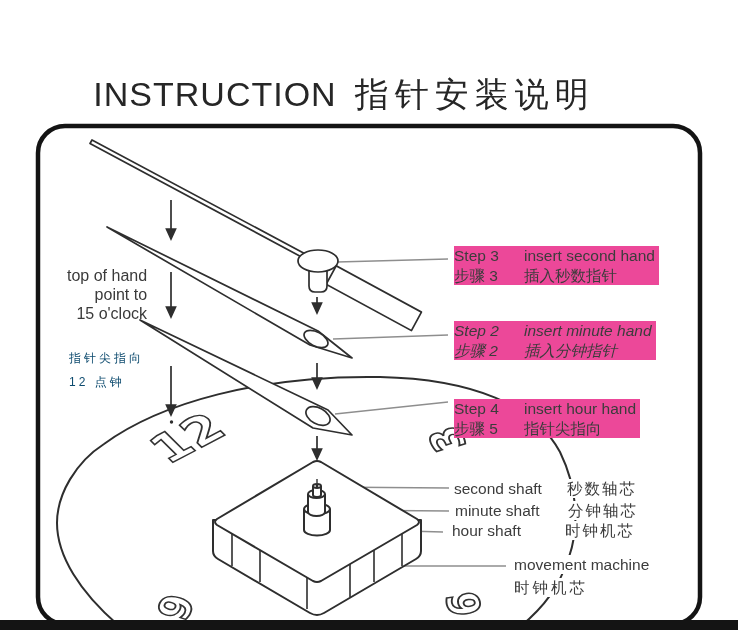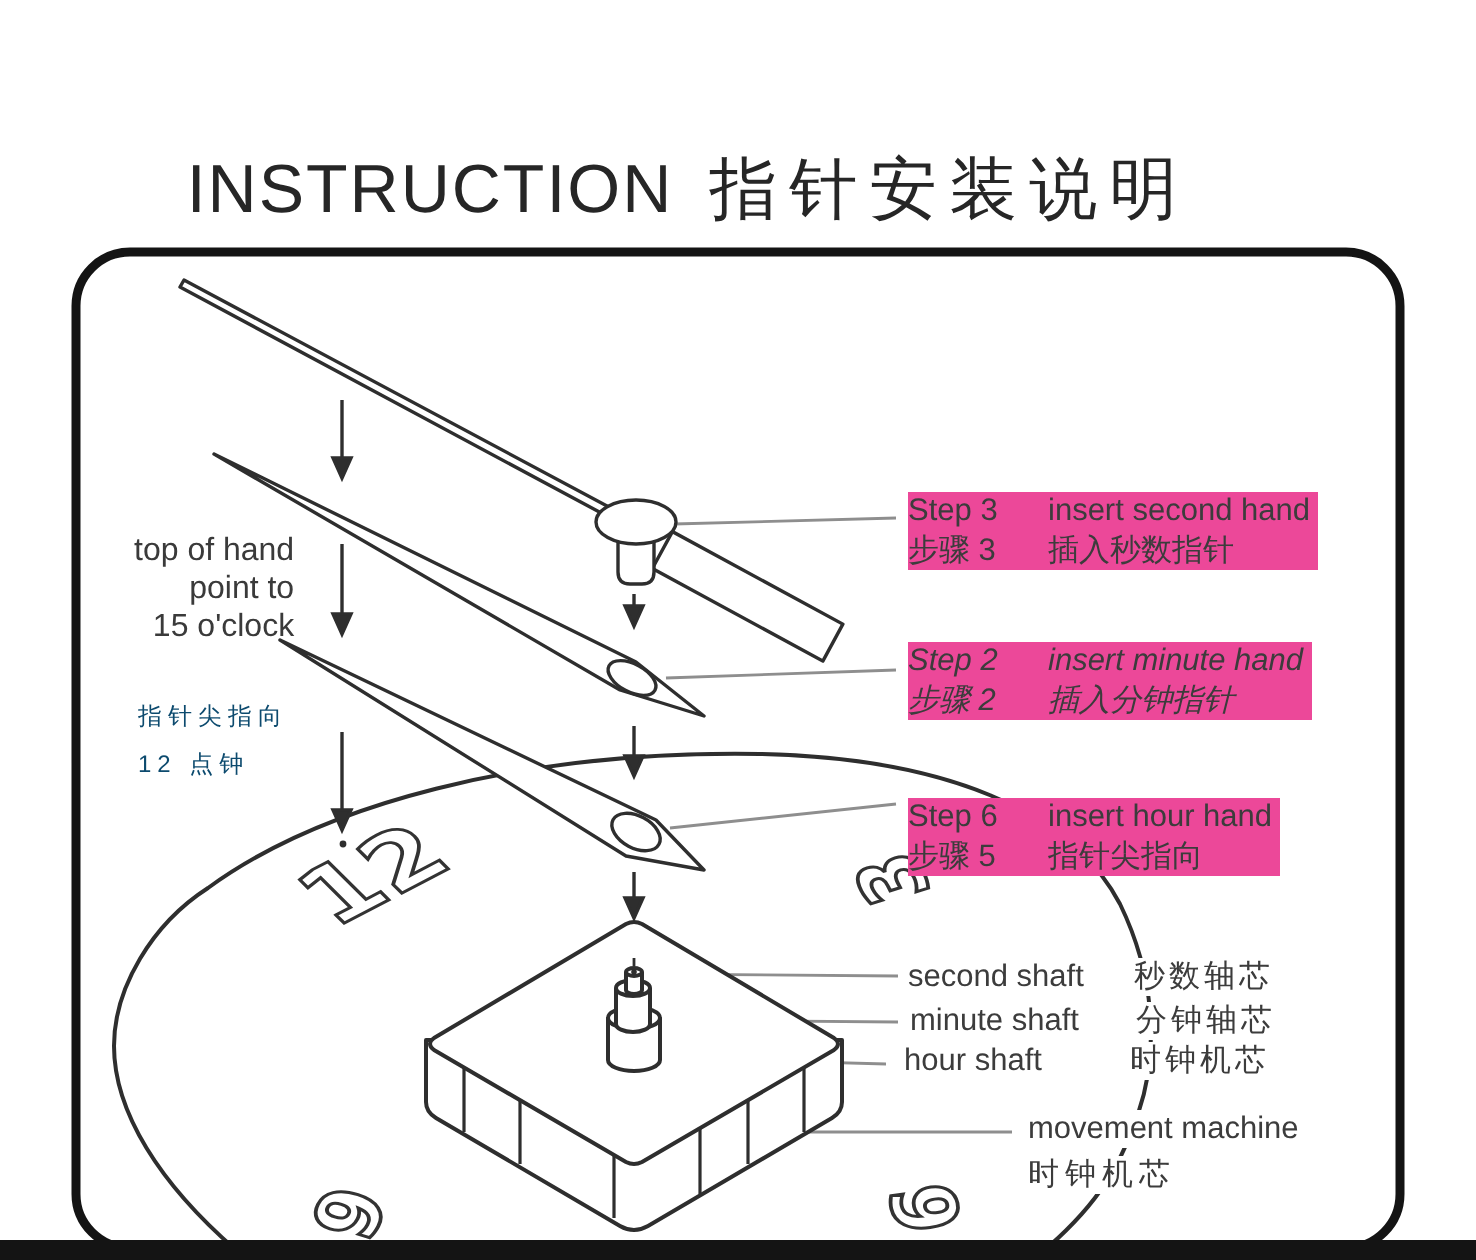--- a/index.html
+++ b/index.html
@@ -147,21 +147,21 @@
       <span>insert minute hand</span>
     </div>
     <div class="steprow">
       <span class="lbl">步骤 2</span>
       <span>插入分钟指针</span>
     </div>
   </div>
 
   <div class="abs step-blk" style="left:454px;top:399px;">
     <div class="steprow">
-      <span class="lbl">Step 6</span>
+      <span class="lbl">Step 4</span>
       <span>insert hour hand</span>
     </div>
     <div class="steprow">
       <span class="lbl">步骤 5</span>
       <span>指针尖指向</span>
     </div>
   </div>
 
   <div class="abs partrow" style="left:454px;top:479px;">
     <span class="lbl">second shaft</span>

